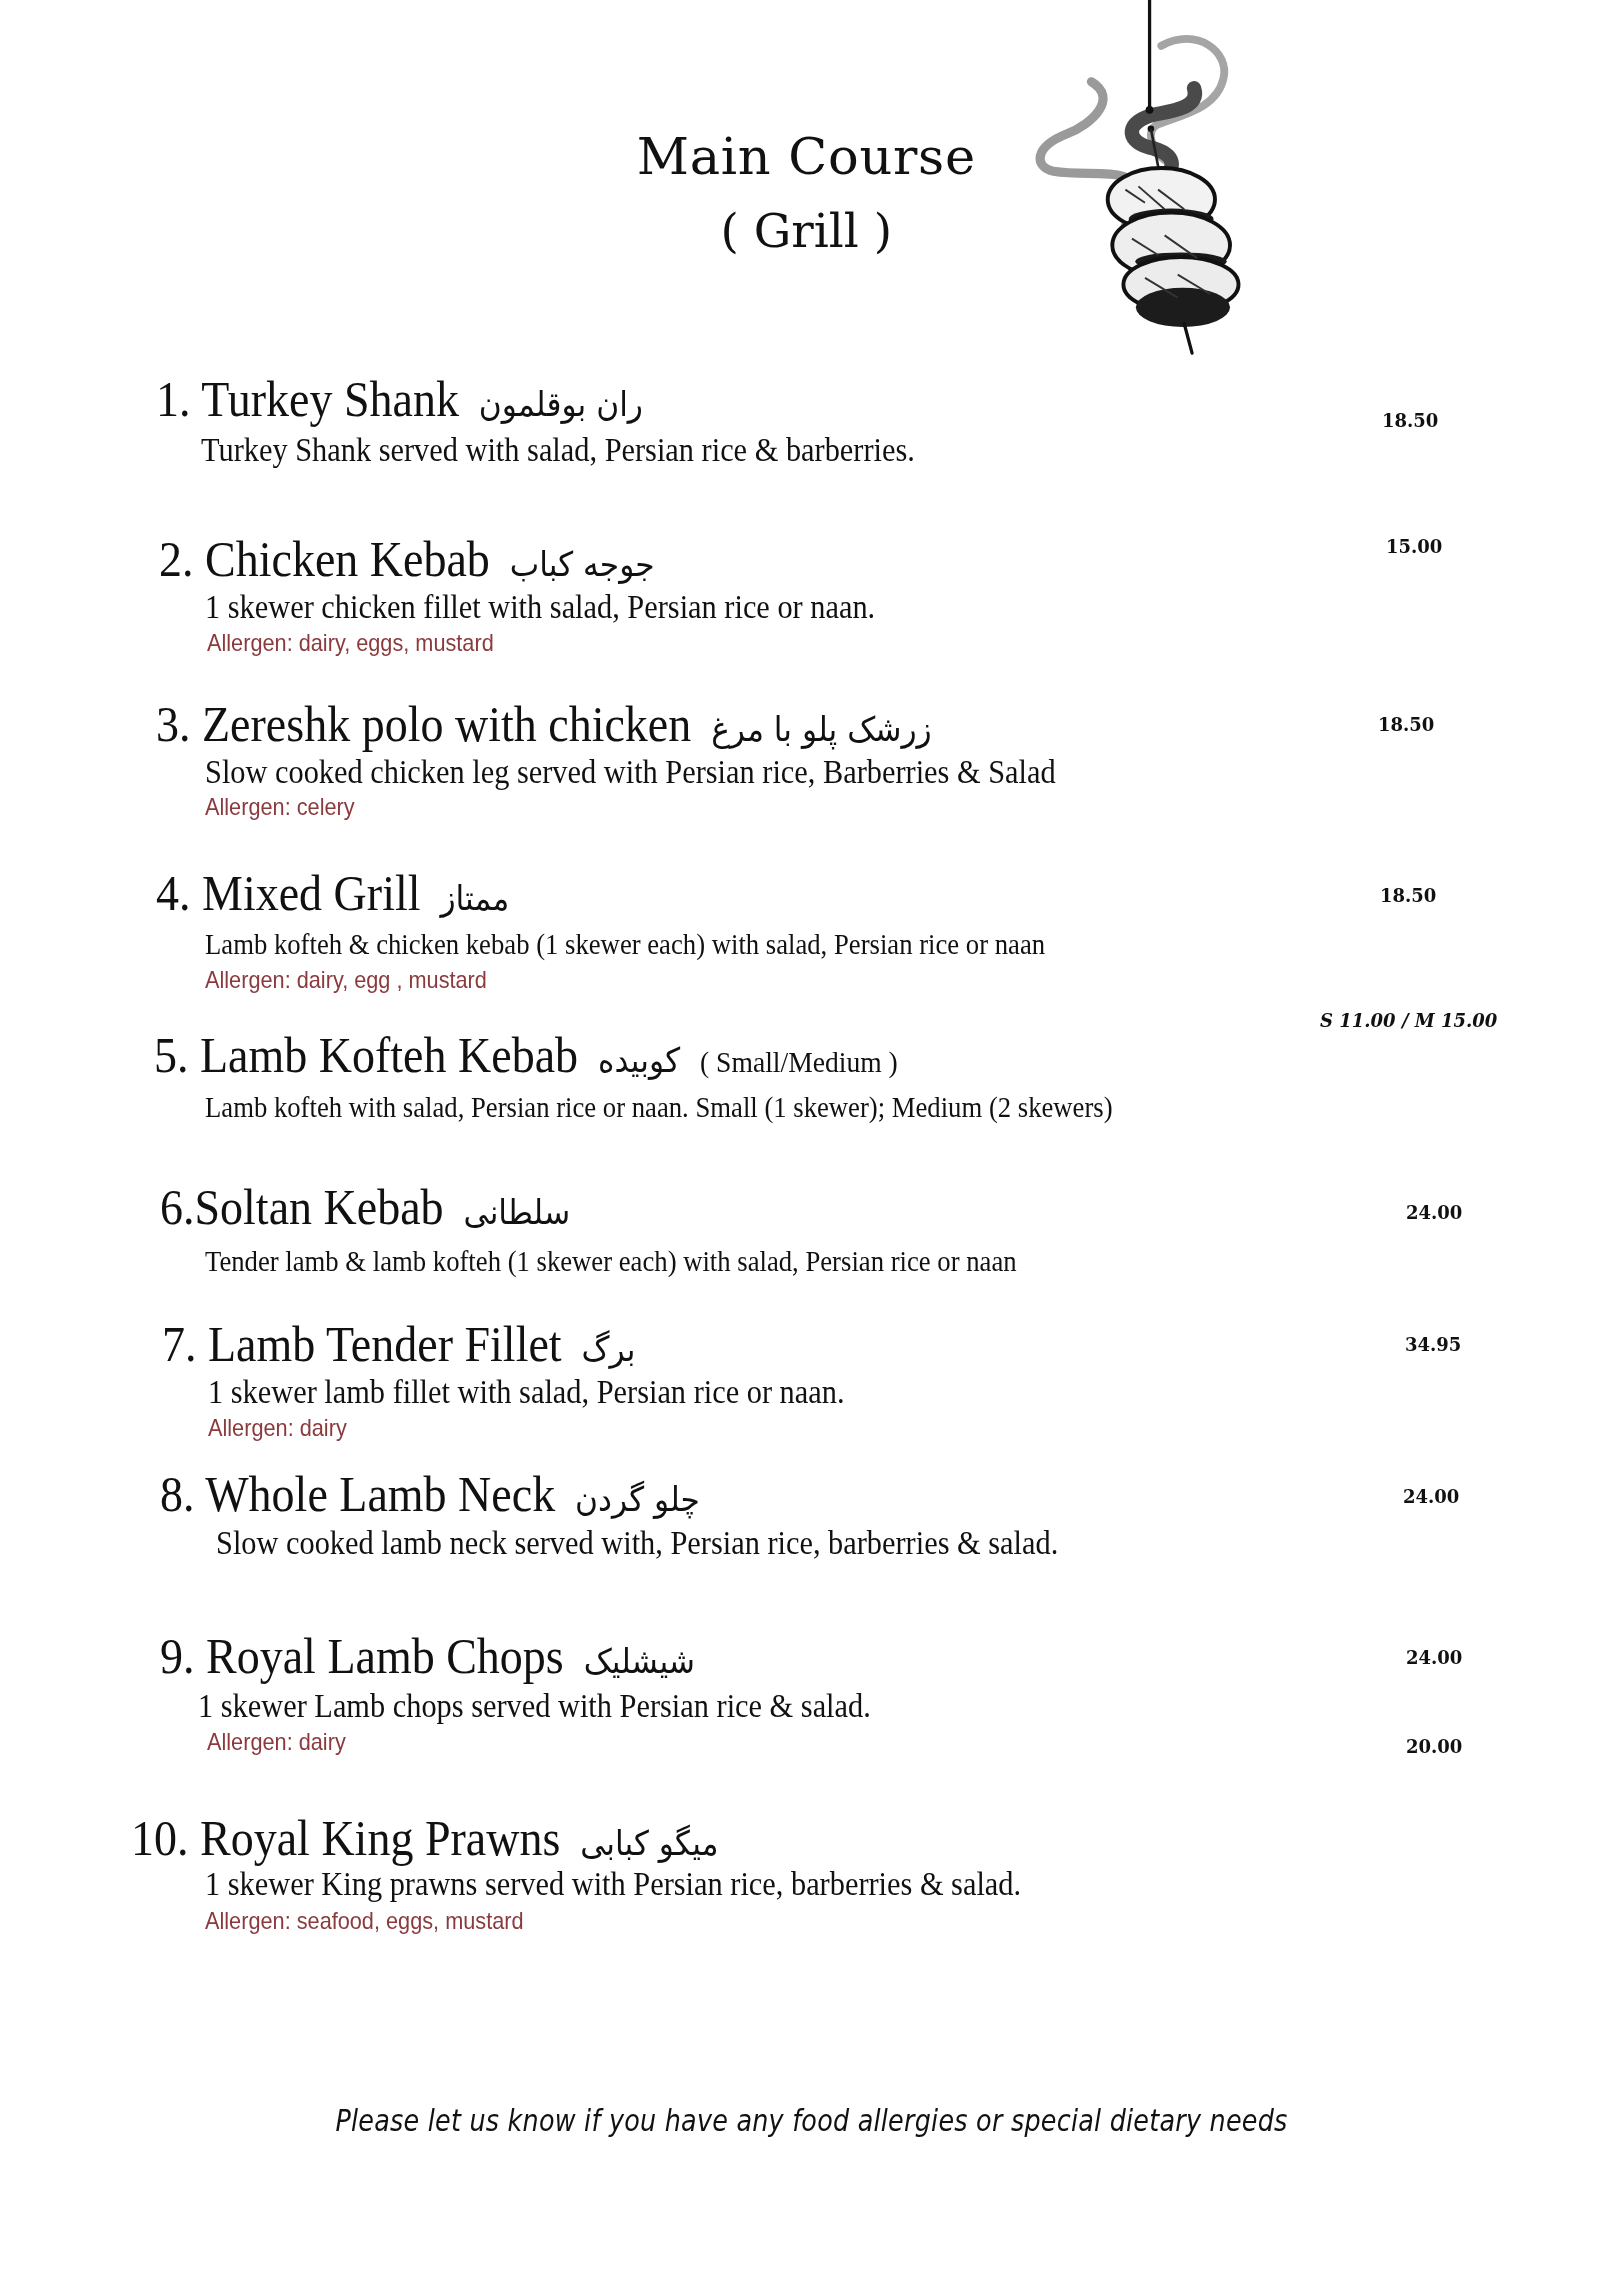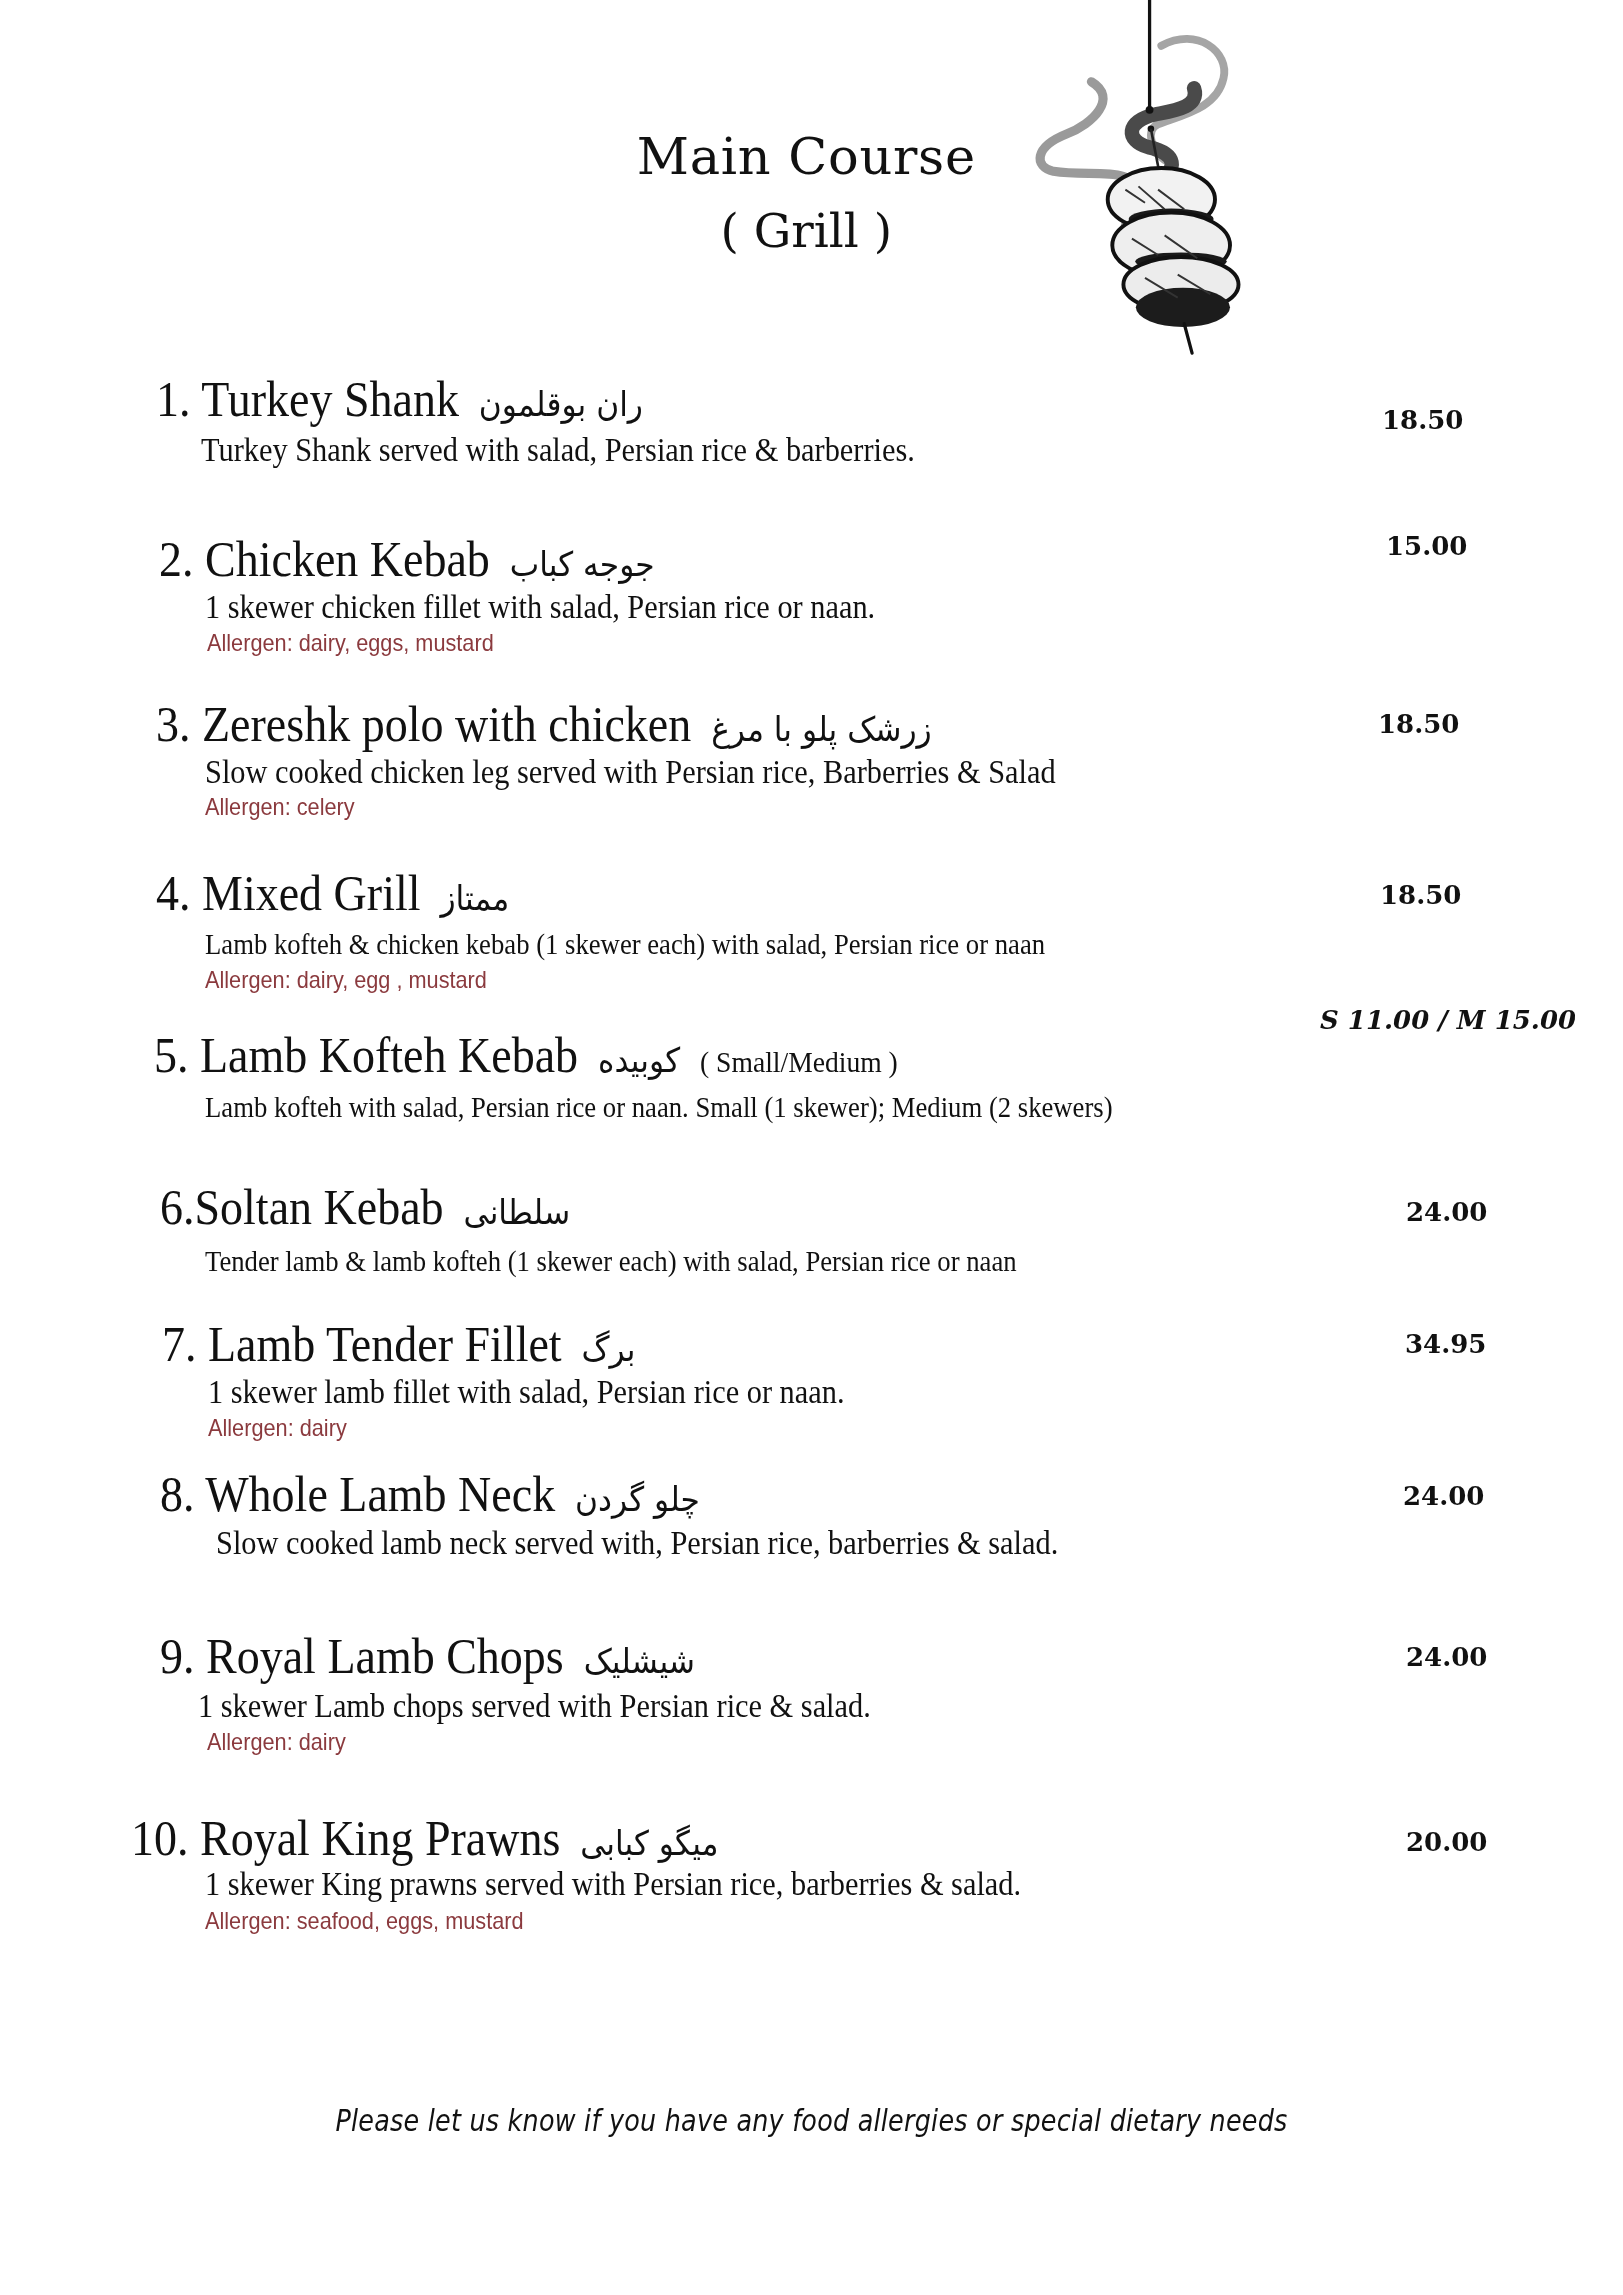--- a/index.html
+++ b/index.html
@@ -86,21 +86,21 @@
       font-size: 23.6px;
       line-height: 29px;
       white-space: nowrap;
       transform: scaleX(0.92);
       transform-origin: left center;
     }
     .item-price {
       position: absolute;
       font-family: "DejaVu Serif", serif;
       font-weight: bold;
-      font-size: 26px;
+      font-size: 18px;
       line-height: 33px;
       white-space: nowrap;
     }
     .footer-note {
       position: absolute;
       left: 0;
       width: 1623px;
       top: 2097px;
       text-align: center;
       font-family: "DejaVu Sans", sans-serif;
@@ -241,17 +241,17 @@
 </div>
 
 <div class="item">
   <div class="item-name" style="left:131px; top:1809px;">
     <span>10.</span>
     <span>Royal King Prawns</span>
     <span class="fa">میگو کبابی</span>
   </div>
   <div class="item-desc" style="left:205px; top:1864px;">1 skewer King prawns served with Persian rice, barberries &amp; salad.</div>
   <div class="item-allergen" style="left:205px; top:1907px; color:#8b3a3e;">Allergen: seafood, eggs, mustard</div>
-  <div class="item-price" style="left:1406px; top:1826px;">20.00</div>
+  <div class="item-price" style="left:1406px; top:1730px;">20.00</div>
 </div>
 
 <div class="footer-note">Please let us know if you have any food allergies or special dietary needs</div>
 
 
 </body></html>

